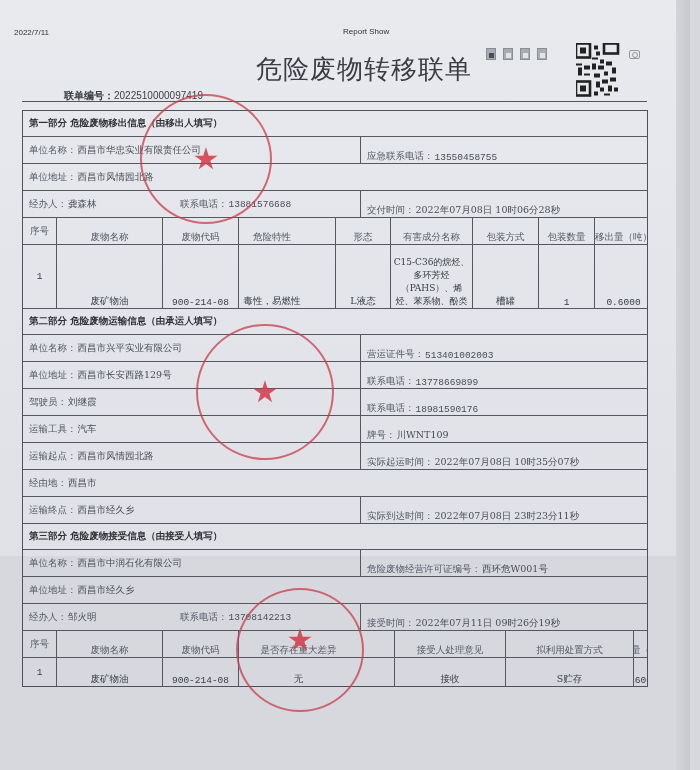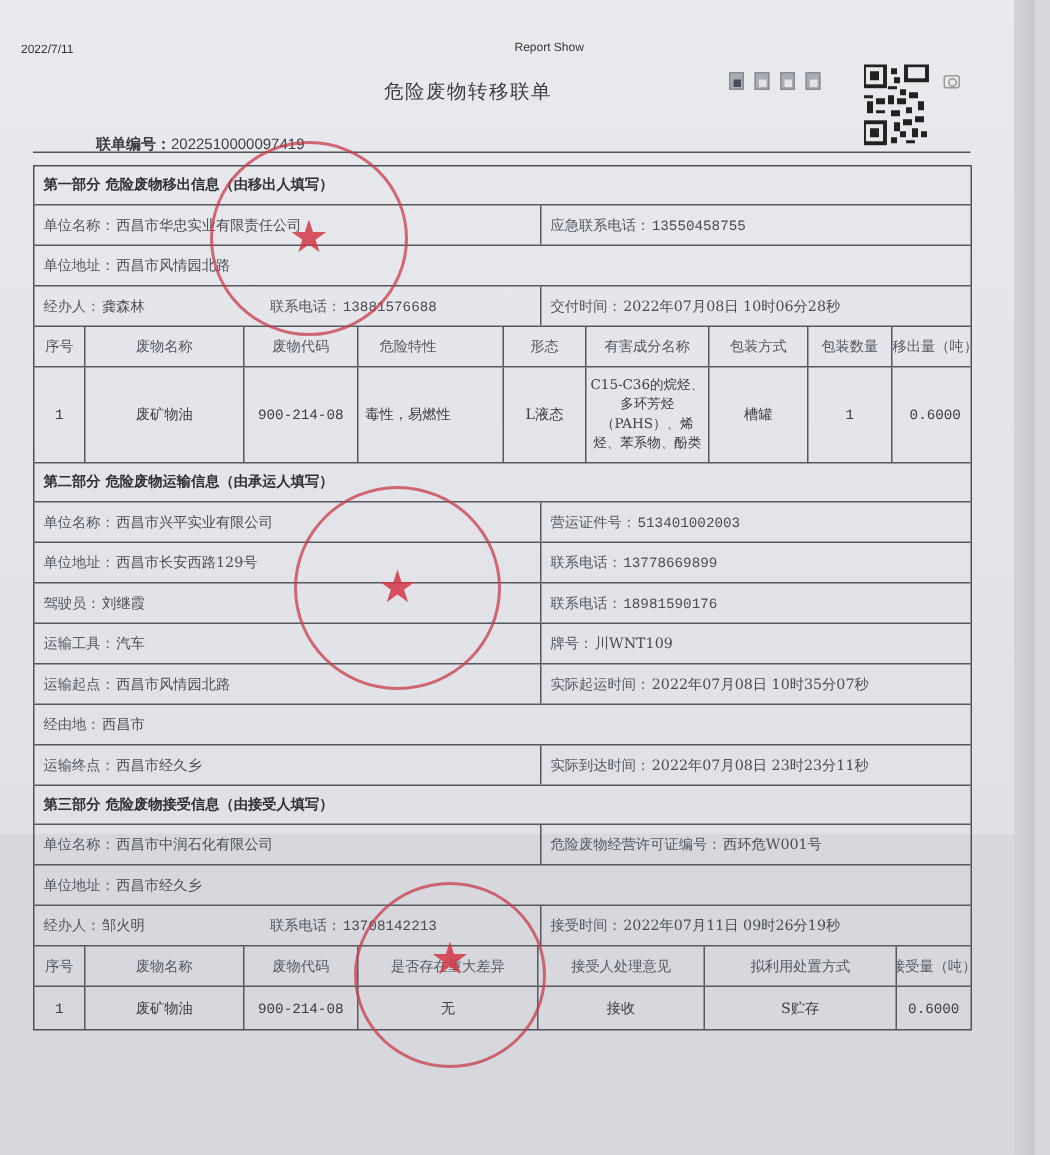--- a/index.html
+++ b/index.html
@@ -13,21 +13,21 @@
   .page {
     position: absolute; left: 0; top: 0; width: 690px; height: 556px;
     background: linear-gradient(180deg, #e9eaee 0%, #e3e5ea 50%, #dfe1e6 100%);
   }
   .right-edge {
     position: absolute; right: 0; top: 0; width: 14px; height: 770px;
     background: linear-gradient(90deg, #d2d4da, #c7c9cf);
   }
   .print-date { position: absolute; left: 14px; top: 28px; font-family: "Liberation Sans", sans-serif; font-size: 8px; color: #333; }
   .print-title { position: absolute; left: 343px; top: 27px; font-family: "Liberation Sans", sans-serif; font-size: 8px; color: #333; }
-  .doc-title { position: absolute; left: 256px; top: 52px; font-size: 13px; letter-spacing: 1px; color: #3b3d44; }
+  .doc-title { position: absolute; left: 256px; top: 52px; font-size: 26px; letter-spacing: 1px; color: #3b3d44; }
   .tool-icons { position: absolute; left: 486px; top: 48px; display: flex; gap: 7px; }
   .tool-icon {
     width: 10px; height: 12px; background: #a9acb3; border: 1px solid #8a8d94; position: relative;
   }
   .tool-icon::after { content: ""; position: absolute; left: 2px; top: 4px; width: 5px; height: 5px; background: #e2e4e8; }
   .tool-icon.first::after { background: #4a4d55; }
   .qr {
     position: absolute; left: 576px; top: 43px; width: 44px; height: 55px;
   }
   .camera-icon { position: absolute; left: 629px; top: 50px; width: 11px; height: 9px; border: 1.5px solid #999; border-radius: 2px; }
@@ -36,21 +36,21 @@
   .form-no { position: absolute; left: 28px; top: 89px; font-size: 10px; font-weight: bold; color: #3a3d44; }
   .form-no span { font-family: "Liberation Sans", sans-serif; font-weight: normal; }
 
   .form {
     position: absolute; left: 22px; top: 110px; width: 626px;
     border: 1.2px solid #4f525a;
   }
   .row { display: flex; border-bottom: 1px solid #55585f; height: 27px; align-items: stretch; }
   .row:last-child { border-bottom: none; }
   .cell { padding: 0 6px; display: flex; align-items: center; font-size: 9.5px; white-space: nowrap; overflow: hidden; }
-  .cell.bl { border-left: 1px solid #55585f; }
+  .cell.bl { border-left: 1px solid #55585f; align-items: flex-end; }
   .section { font-weight: bold; font-size: 10.5px; color: #2e3036; height: 26px; }
   .label { color: #555862; }
   .val { color: #4a4d55; margin-left: 1px; }
   .mono { font-family: "Liberation Mono", monospace; font-size: 9.5px; }
   .w-left { width: 337px; }
   .w-right { flex: 1; }
 
   .tbl-head .cell, .tbl-body .cell { justify-content: center; text-align: center; }
   .tbl-head .cell { color: #555862; font-size: 9.5px; }
   .c1 { width: 33px; }
@@ -62,21 +62,21 @@
   .c7 { width: 66px; }
   .c8 { width: 56px; }
   .c9 { flex: 1; padding-left: 11px; }
   .tbl-body { height: 64px; }
   .tbl-body .c6 { white-space: normal; font-size: 9px; line-height: 13px; padding: 0 2px; }
 
   .d1 { width: 33px; }
   .d2 { width: 106px; }
   .d3 { width: 76px; }
   .d4 { width: 120px; }
-  .d5 { width: 111px; }
+  .d5 { width: 111px; margin-left: 36px; }
   .d6 { width: 128px; }
   .d7 { flex: 1; }
 
   .stamp {
     position: absolute; border: 2.5px solid rgba(200, 60, 75, 0.75); border-radius: 50%;
     pointer-events: none;
   }
   .stamp-star {
     position: absolute; left: 50%; top: 50%; transform: translate(-50%, -50%);
     color: rgba(210, 55, 70, 0.85); font-size: 30px; line-height: 1;

